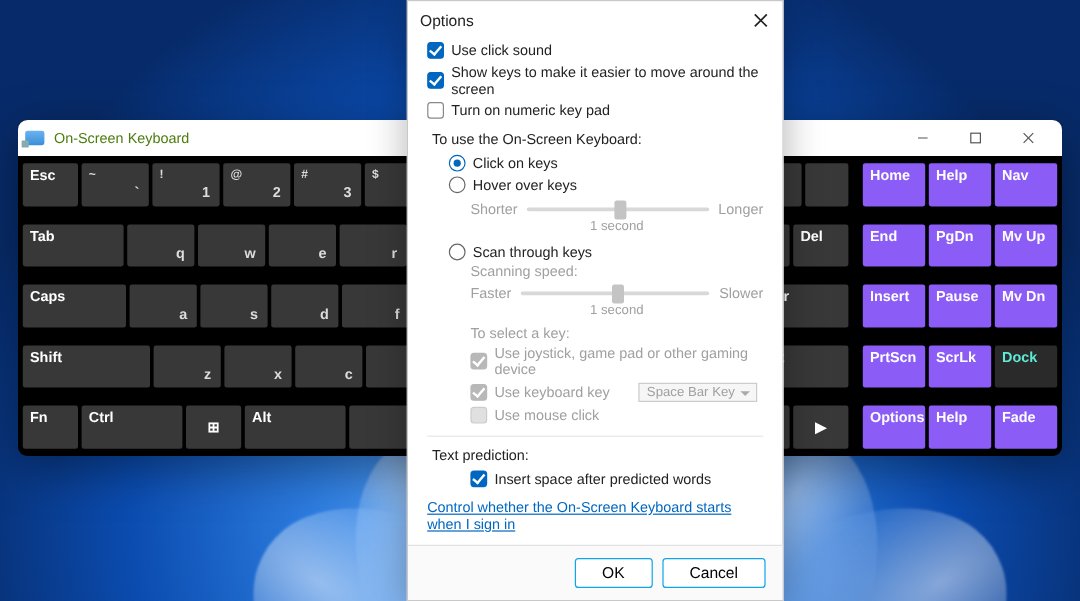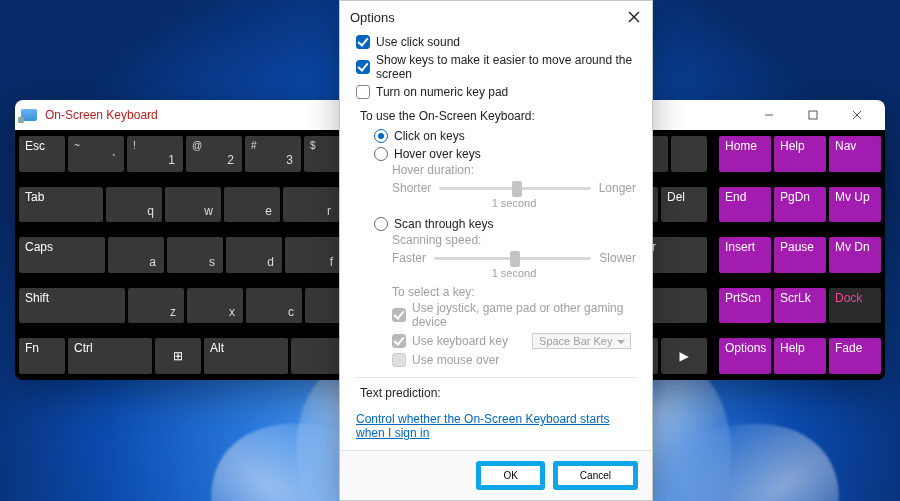--- a/index.html
+++ b/index.html
@@ -13,42 +13,42 @@
   .p3{left:530px;top:350px;transform:rotate(25deg);}
   .p4{left:230px;top:400px;transform:rotate(-55deg);}
   .p5{left:620px;top:400px;transform:rotate(55deg);}
 
   .osk-window {
     position: absolute; left: 15px; top: 100px; width: 870px; height: 280px;
     background: #111; border-radius: 8px; overflow: hidden; box-shadow: 0 10px 40px rgba(0,0,0,.4);
   }
   .osk-titlebar {
     height: 30px; background: #fff; display: flex; align-items: center; padding: 0 6px;
-    color: #b91c1c; font-size: 12px;
+    color: #4d7c0f; font-size: 12px;
   }
   .osk-titlebar .icon { width: 16px; height: 12px; margin-right: 8px; background: linear-gradient(#6bb3f0,#3a8fd8); border-radius: 2px; position:relative;}
   .osk-titlebar .icon::before{content:"";position:absolute;left:-3px;bottom:-2px;width:6px;height:6px;background:#8aa;border-radius:1px;}
   .osk-titlebar .spacer { flex: 1; }
   .winbtn { width: 44px; height: 30px; display:flex; align-items:center; justify-content:center; color:#555;}
   .winbtn svg { width: 10px; height: 10px; }
 
-  .osk-keys { padding: 6px 4px; display: flex; flex-direction: column; gap: 15px; background: #000; height: calc(100% - 30px);}
+  .osk-keys { padding: 6px 4px; display: flex; flex-direction: column; gap: 15px; background: #000; height: calc(100% - 30px); font-weight: bold;}
   .row { display: flex; gap: 3px; height: 45px; }
   .key {
     background: #383838; color: #fff; font-size: 12px; border-radius: 2px;
     display: flex; flex-direction: column; justify-content: flex-start; align-items: flex-start;
     padding: 4px 6px; line-height: 1.1; position: relative;
   }
   .key .sub { position:absolute; bottom:4px; right:8px; font-size:12px; color:#ddd;}
   .key.func { width: 46px; }
   .key.letter { width: 56px; }
   .key.wide { width: 84px; }
   .key.wider { width: 86px; }
-  .key.nav { width: 52px; background:#a21caf;}
-  .key.dim { color:#ec4899; background:#2a2a2a;}
+  .key.nav { width: 52px; background:#8b5cf6;}
+  .key.dim { color:#5eead4; background:#2a2a2a;}
   .key .top { font-size: 10px; color:#ddd;}
   .gap { width: 6px; }
 
   
   .options {
     position: absolute; left: 339px; top: 0px; width: 314px; height: 501px;
     background: #fff; border: 1px solid #c8c8c8; display: flex; flex-direction: column;
     box-shadow: 0 6px 30px rgba(0,0,0,.3); font-size: 12px; color: #222;
   }
   .opt-title { display: flex; align-items: center; padding: 8px 10px; font-size: 13px;}
@@ -69,21 +69,21 @@
   .disabled-text { color:#a0a0a0; }
   .slider-row { display:flex; align-items:center; gap:8px; margin:4px 0;}
   .slider { flex:1; height:14px; position:relative;}
   .slider .track { position:absolute; left:0; right:0; top:6px; height:3px; background:#d8d8d8; border-radius:2px;}
   .slider .thumb { position:absolute; top:0; width:10px; height:16px; background:#c4c4c4; border-radius:2px; left:48%;}
   .slider-caption { text-align:center; color:#a0a0a0; font-size:11px; margin-top:-2px; margin-bottom:6px;}
   .kbd-select { margin-left:18px; padding:1px 18px 1px 6px; border:1px solid #ccc; color:#a0a0a0; font-size:11px; background:#f6f6f6; position:relative;}
   .kbd-select::after{content:"";position:absolute;right:5px;top:6px;border:4px solid transparent;border-top-color:#aaa;}
   .link { color:#0067c0; text-decoration:underline; font-size:12px; margin-top:8px; display:inline-block; cursor:pointer;}
   .opt-footer { display:flex; justify-content:flex-end; gap:8px; padding:10px 14px; border-top:1px solid #e2e2e2; background:#fafafa;}
-  .btn { padding:4px 22px; background:#fff; border:5px solid #0ea5e9; border-radius:3px; font-size:10px; cursor:pointer;}
+  .btn { padding:4px 22px; background:#fff; border:1px solid #0ea5e9; border-radius:3px; font-size:13px; cursor:pointer;}
   hr.sep { border:none; border-top:1px solid #e6e6e6; margin:8px 0;}
 </style>
 </head>
 <body>
 
 <div class="petal p1"></div>
 <div class="petal p2"></div>
 <div class="petal p3"></div>
 <div class="petal p4"></div>
 <div class="petal p5"></div>
@@ -273,21 +273,20 @@
     <div class="indent">
       <label>
           <span class="radio checked"></span>
           <span>Click on keys</span>
         </label>
       <label>
           <span class="radio"></span>
           <span>Hover over keys</span>
         </label>
       <div class="indent disabled-text">
-        <div>Hover duration:</div>
         <div class="slider-row">
           <span>Shorter</span>
           <div class="slider">
               <div class="track"></div>
               <div class="thumb"></div>
             </div>
           <span>Longer</span>
         </div>
         <div class="slider-caption">1 second</div>
       </div>
@@ -311,28 +310,34 @@
             <span class="cb disabled checked"></span>
             <span>Use joystick, game pad or other gaming device</span>
           </label>
         <label>
             <span class="cb disabled checked"></span>
             <span>Use keyboard key</span>
             <span class="kbd-select">Space Bar Key</span>
           </label>
         <label>
             <span class="cb disabled"></span>
-            <span>Use mouse over</span>
+            <span>Use mouse click</span>
           </label>
       </div>
     </div>
 
     <hr class="sep">
     <div class="section-head" style="margin-top:2px">Text prediction:</div>
     <div class="indent">
+      <div class="indent">
+        <label>
+            <span class="cb checked"></span>
+            <span>Insert space after predicted words</span>
+          </label>
+      </div>
     </div>
     <a class="link">Control whether the On-Screen Keyboard starts when I sign in</a>
   </div>
   <div class="opt-footer">
     <button class="btn">OK</button>
     <button class="btn">Cancel</button>
   </div>
 </div>
 
 </body></html>

